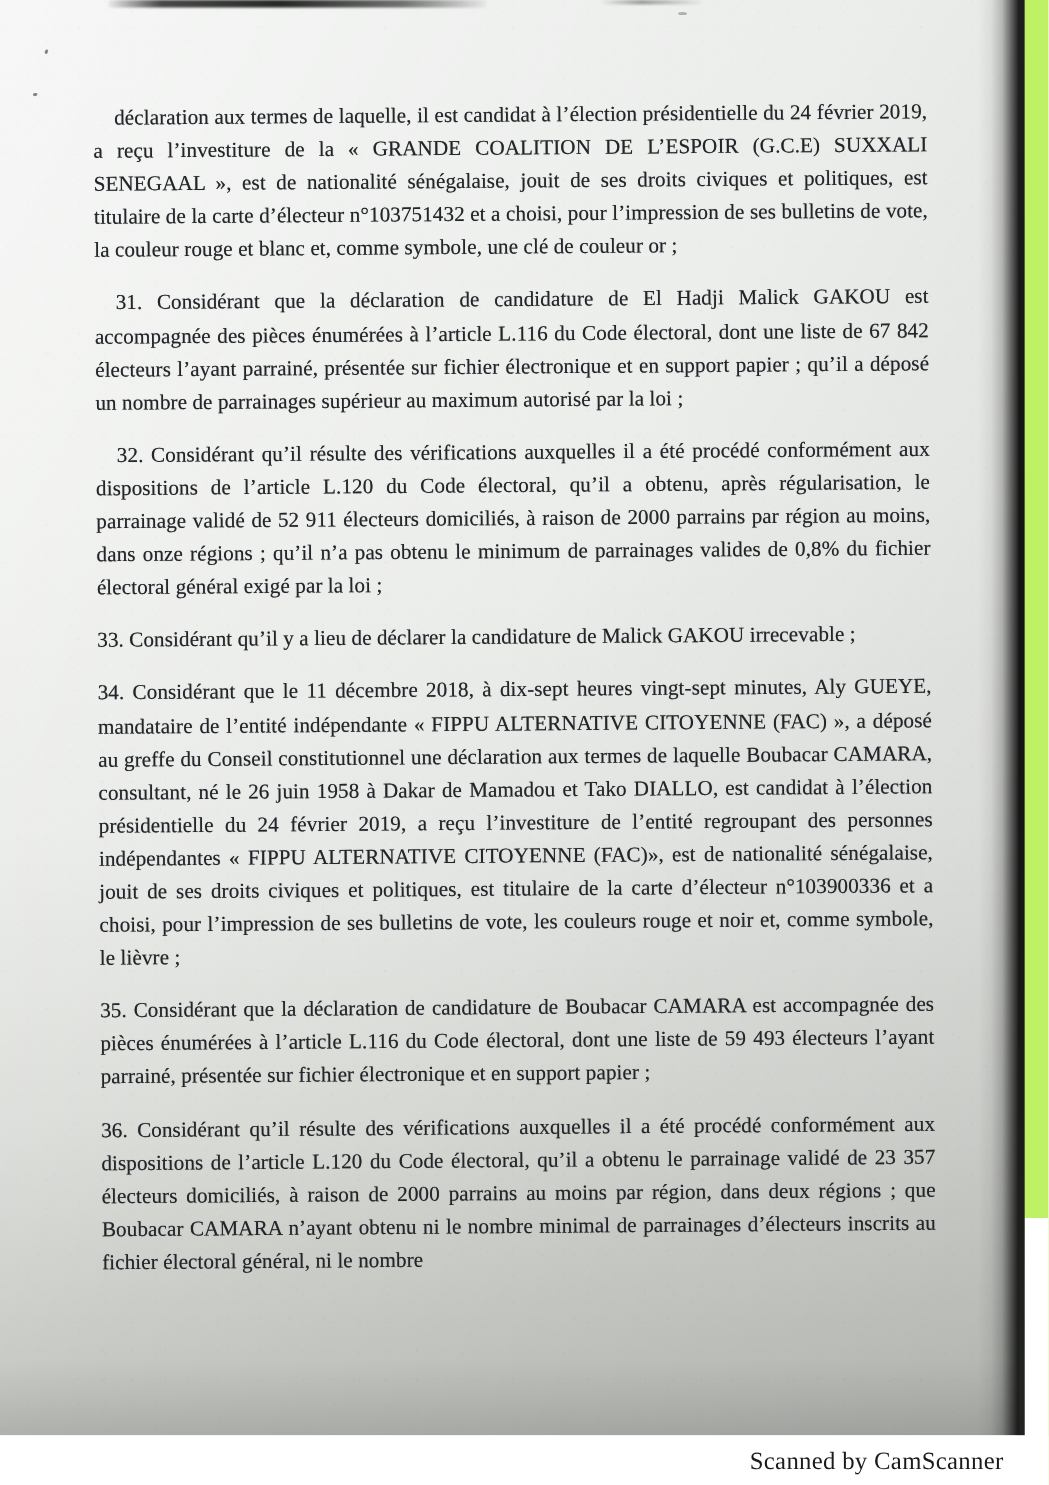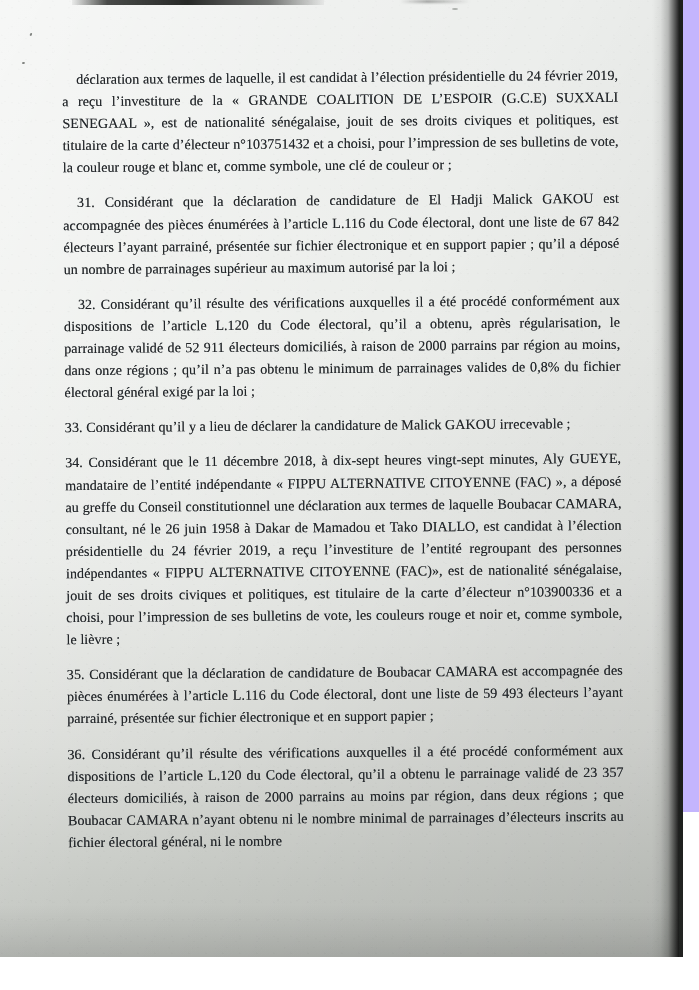--- a/index.html
+++ b/index.html
@@ -13,21 +13,21 @@
     height: 990px;
     overflow: hidden;
     font-family: "Liberation Serif", "DejaVu Serif", serif;
   }
 
   
   #scan-page {
     position: relative;
     width: 699px;
     height: 812px;
-    background: #c4b5fd;
+    background: #bef264;
   }
 
   
   #paper {
     position: absolute;
     left: 0;
     top: 0;
     width: 683px;
     height: 957px;
     background:
@@ -225,14 +225,17 @@
     <p class="para indent">31. Considérant que la déclaration de candidature de El Hadji Malick GAKOU est accompagnée des pièces énumérées à l’article L.116 du Code électoral, dont une liste de 67 842 électeurs l’ayant parrainé, présentée sur fichier électronique et en support papier ; qu’il a déposé un nombre de parrainages supérieur au maximum autorisé par la loi ;</p>
     <p class="para indent">32. Considérant qu’il résulte des vérifications auxquelles il a été procédé conformément aux dispositions de l’article L.120 du Code électoral, qu’il a obtenu, après régularisation, le parrainage validé de 52 911 électeurs domiciliés, à raison de 2000 parrains par région au moins, dans onze régions ; qu’il n’a pas obtenu le minimum de parrainages valides de 0,8% du fichier électoral général exigé par la loi ;</p>
     <p class="para">33. Considérant qu’il y a lieu de déclarer la candidature de Malick GAKOU irrecevable ;</p>
     <p class="para">34. Considérant que le 11 décembre 2018, à dix-sept heures vingt-sept minutes, Aly GUEYE, mandataire de l’entité indépendante « FIPPU ALTERNATIVE CITOYENNE (FAC) », a déposé au greffe du Conseil constitutionnel une déclaration aux termes de laquelle Boubacar CAMARA, consultant, né le 26 juin 1958 à Dakar de Mamadou et Tako DIALLO, est candidat à l’élection présidentielle du 24 février 2019, a reçu l’investiture de l’entité regroupant des personnes indépendantes « FIPPU ALTERNATIVE CITOYENNE (FAC)», est de nationalité sénégalaise, jouit de ses droits civiques et politiques, est titulaire de la carte d’électeur n°103900336 et a choisi, pour l’impression de ses bulletins de vote, les couleurs rouge et noir et, comme symbole, le lièvre ;</p>
     <p class="para">35. Considérant que la déclaration de candidature de Boubacar CAMARA est accompagnée des pièces énumérées à l’article L.116 du Code électoral, dont une liste de 59 493 électeurs l’ayant parrainé, présentée sur fichier électronique et en support papier ;</p>
     <p class="para">36. Considérant qu’il résulte des vérifications auxquelles il a été procédé conformément aux dispositions de l’article L.120 du Code électoral, qu’il a obtenu le parrainage validé de 23 357 électeurs domiciliés, à raison de 2000 parrains au moins par région, dans deux régions ; que Boubacar CAMARA n’ayant obtenu ni le nombre minimal de parrainages d’électeurs inscrits au fichier électoral général, ni le nombre</p>
   </div>
 
   <div id="below-paper"></div>
 
+  <div id="footer-watermark">
+    <span class="wm-text">Scanned by CamScanner</span>
+  </div>
 
 </div>
 
 </body></html>

